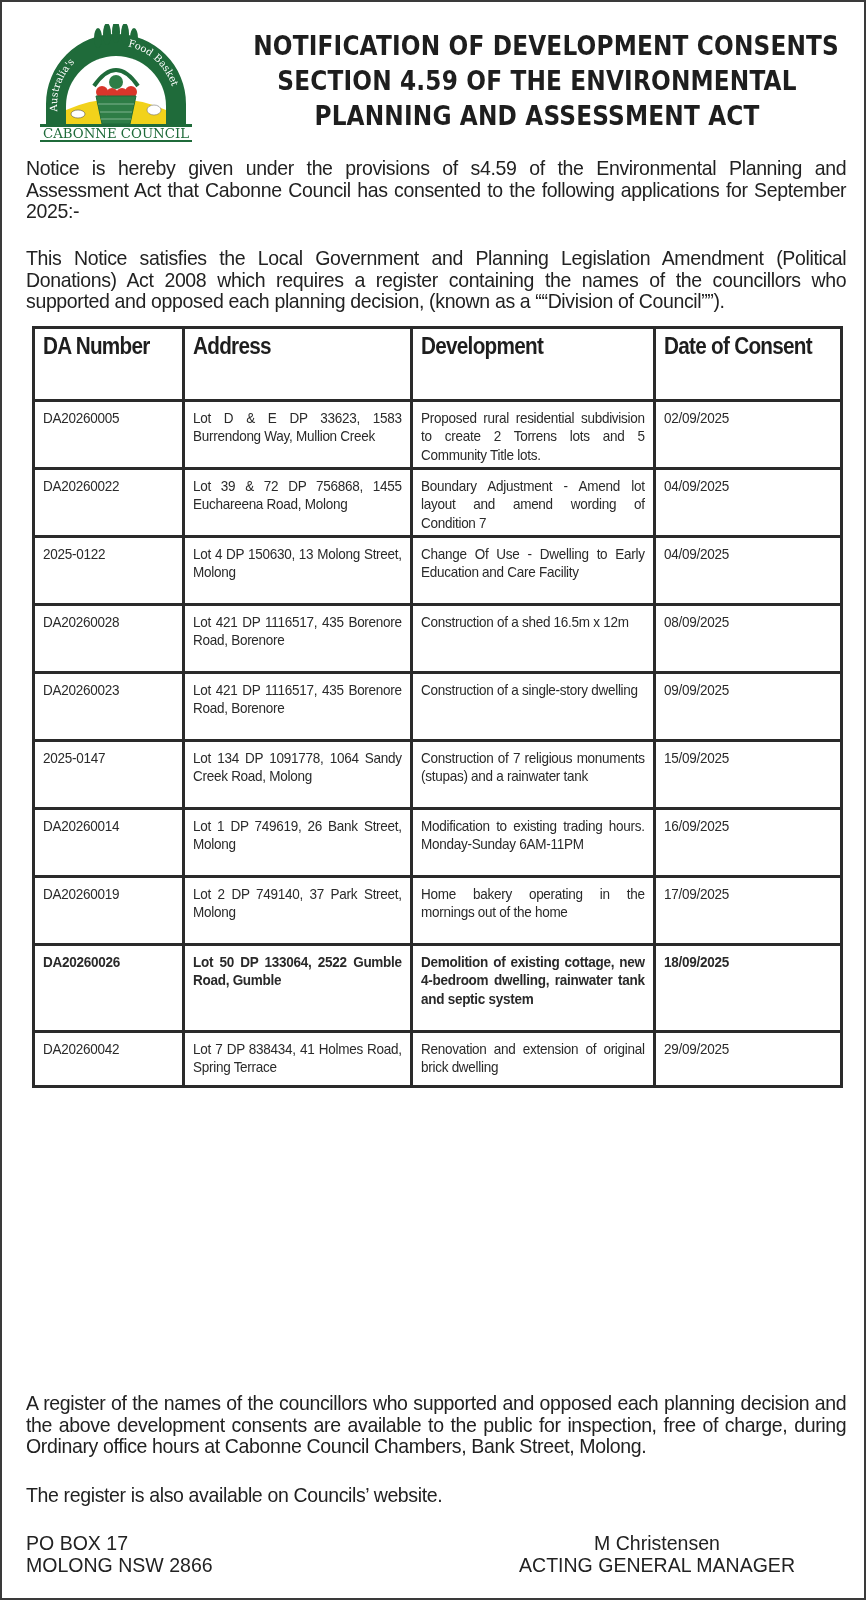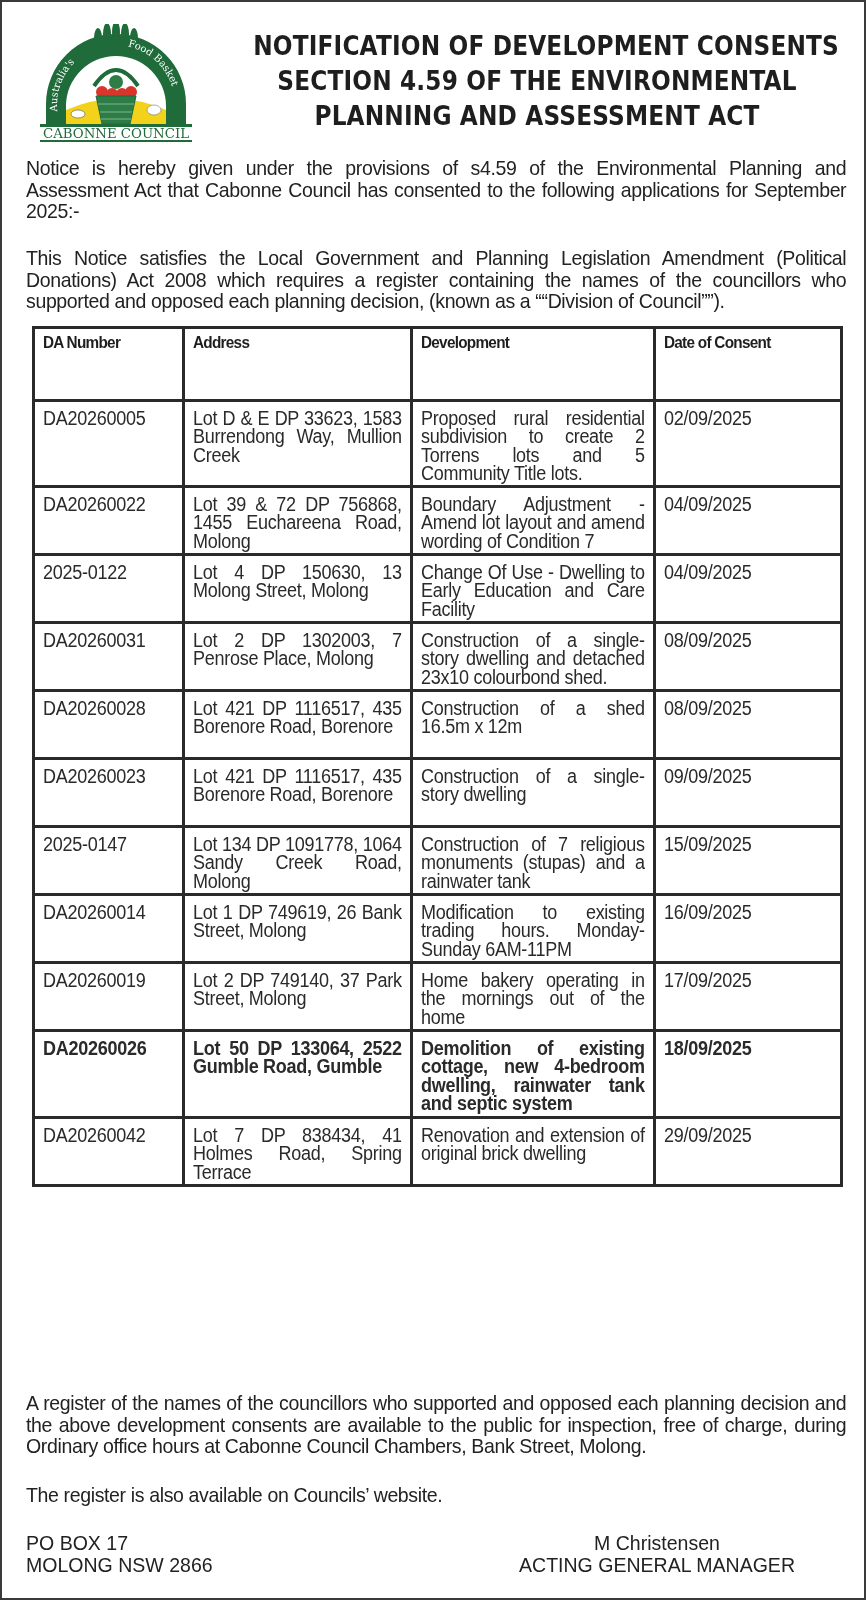--- a/index.html
+++ b/index.html
@@ -29,25 +29,25 @@
   .p2 { top: 245px; }
   table.da {
     position: absolute; left: 30px; top: 324px; width: 808px;
     border-collapse: collapse; table-layout: fixed;
   }
   table.da th, table.da td {
     border: 3px solid #2a2a2a; vertical-align: top; text-align: left;
     padding: 0 8px;
   }
   table.da th {
-    height: 66px; font-size: 17px; font-weight: bold; padding-top: 4px;
+    height: 66px; font-size: 23px; font-weight: bold; padding-top: 4px;
     letter-spacing: -0.8px; color: #1e1e1e;
   }
   table.da td {
-    font-size: 20px; line-height: 18.3px; color: #2a2a2a; letter-spacing: -0.3px;
+    font-size: 15px; line-height: 18.3px; color: #2a2a2a; letter-spacing: -0.3px;
     padding-top: 7px; padding-bottom: 3px;
   }
   .cellwrap { display: block; transform: scaleX(0.9); transform-origin: left top; width: 111%; }
   td.addr .cellwrap, td.dev .cellwrap { text-align: justify; }
   .p3 { top: 1390px; }
   .p4 { top: 1482px; }
   .footer-left {
     position: absolute; left: 24px; top: 1530px; font-size: 21px; line-height: 22px;
     transform: scaleX(0.93); transform-origin: left top; color: #222;
   }
@@ -175,34 +175,20 @@
           </td>
           <td class="dev">
             <span class="cellwrap">Change Of Use - Dwelling to Early Education and Care Facility</span>
           </td>
           <td class="date">
             <span class="cellwrap">04/09/2025</span>
           </td>
         </tr>
         <tr style="height: 68px;">
           <td class="da">
-            <span class="cellwrap">DA20260031</span>
-          </td>
-          <td class="addr">
-            <span class="cellwrap">Lot 2 DP 1302003, 7 Penrose Place, Molong</span>
-          </td>
-          <td class="dev">
-            <span class="cellwrap">Construction of a single-story dwelling and detached 23x10 colourbond shed.</span>
-          </td>
-          <td class="date">
-            <span class="cellwrap">08/09/2025</span>
-          </td>
-        </tr>
-        <tr style="height: 68px;">
-          <td class="da">
             <span class="cellwrap">DA20260028</span>
           </td>
           <td class="addr">
             <span class="cellwrap">Lot 421 DP 1116517, 435 Borenore Road, Borenore</span>
           </td>
           <td class="dev">
             <span class="cellwrap">Construction of a shed 16.5m x 12m</span>
           </td>
           <td class="date">
             <span class="cellwrap">08/09/2025</span>

